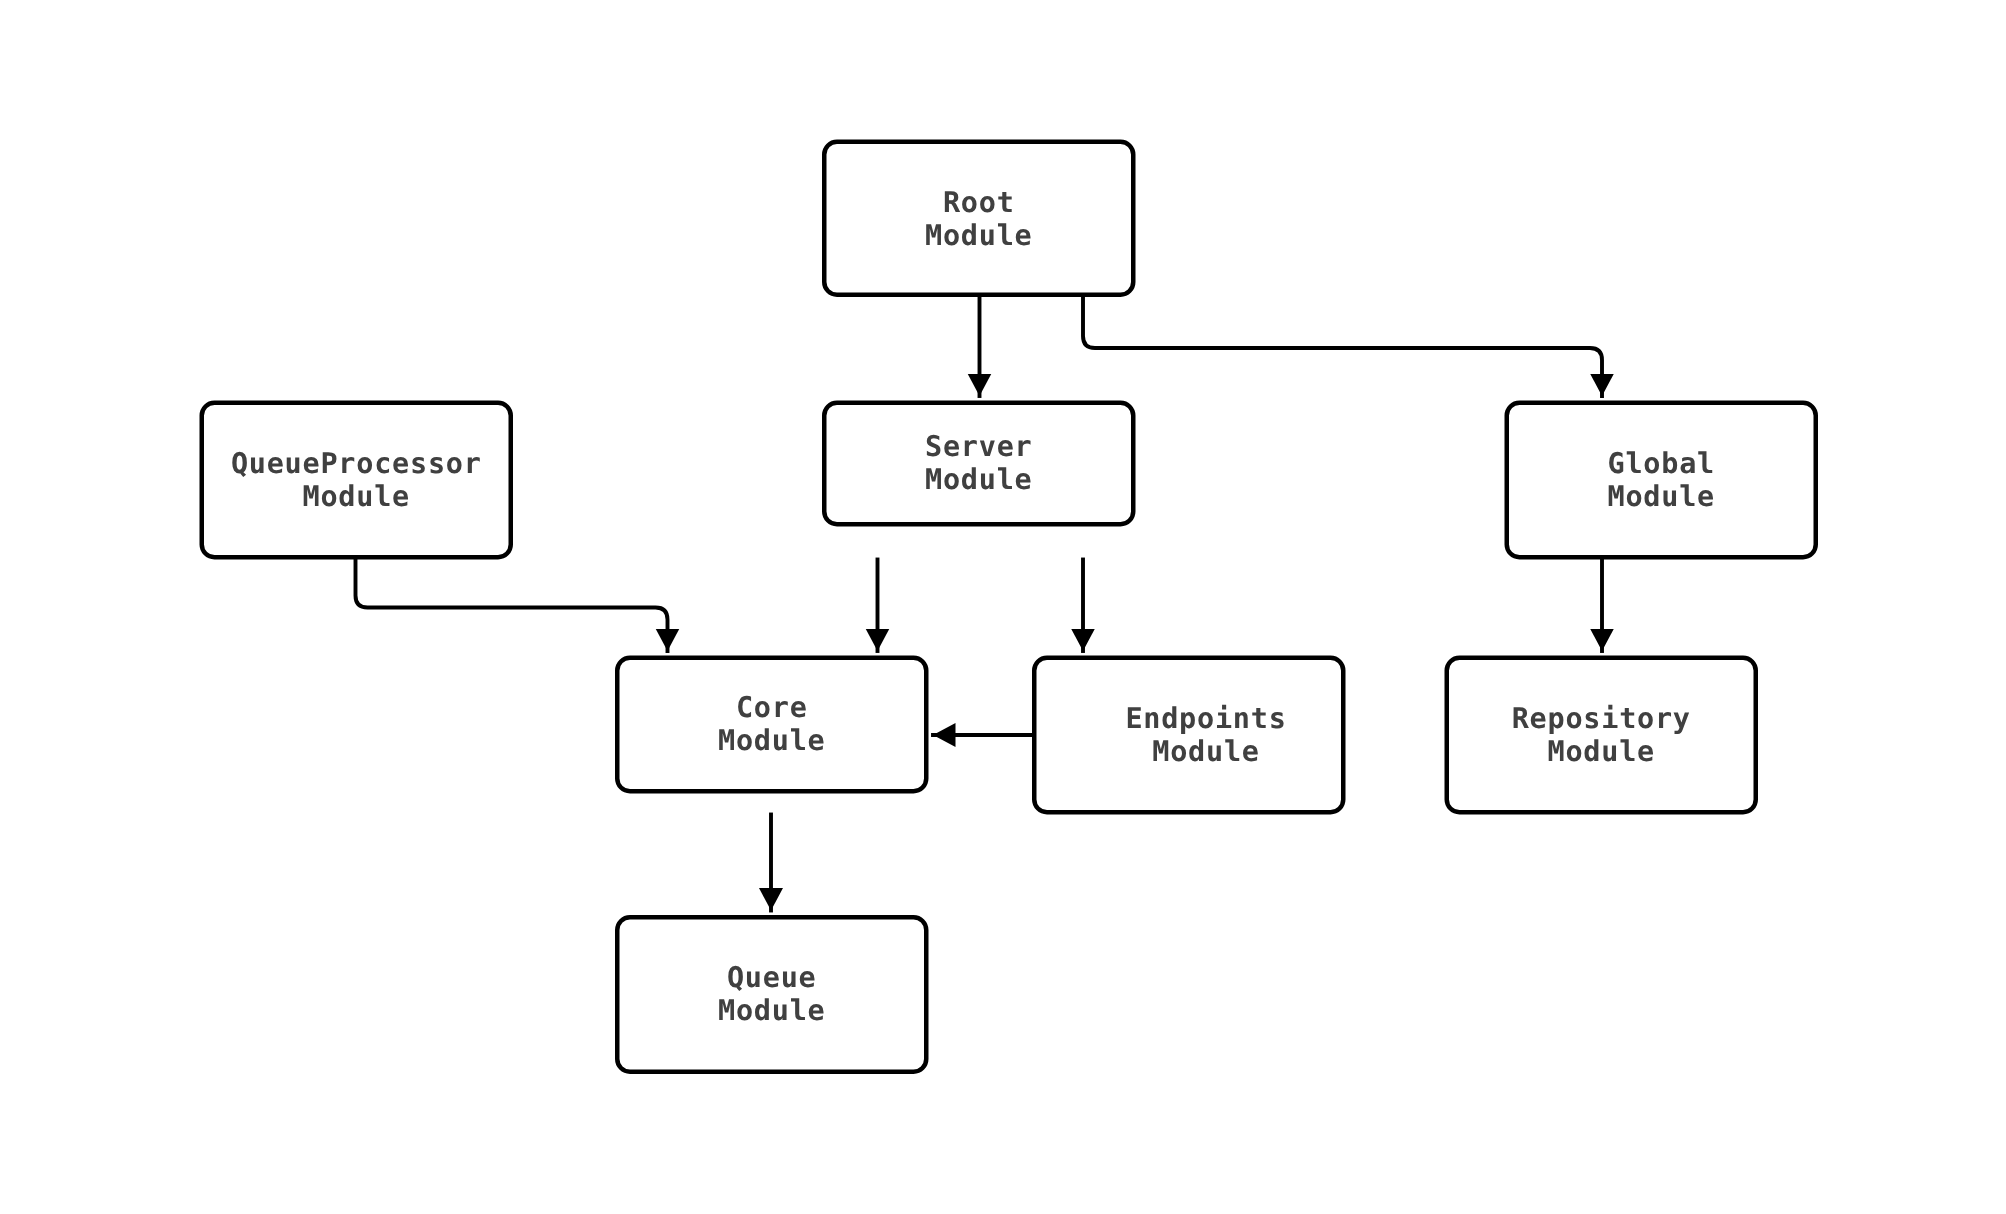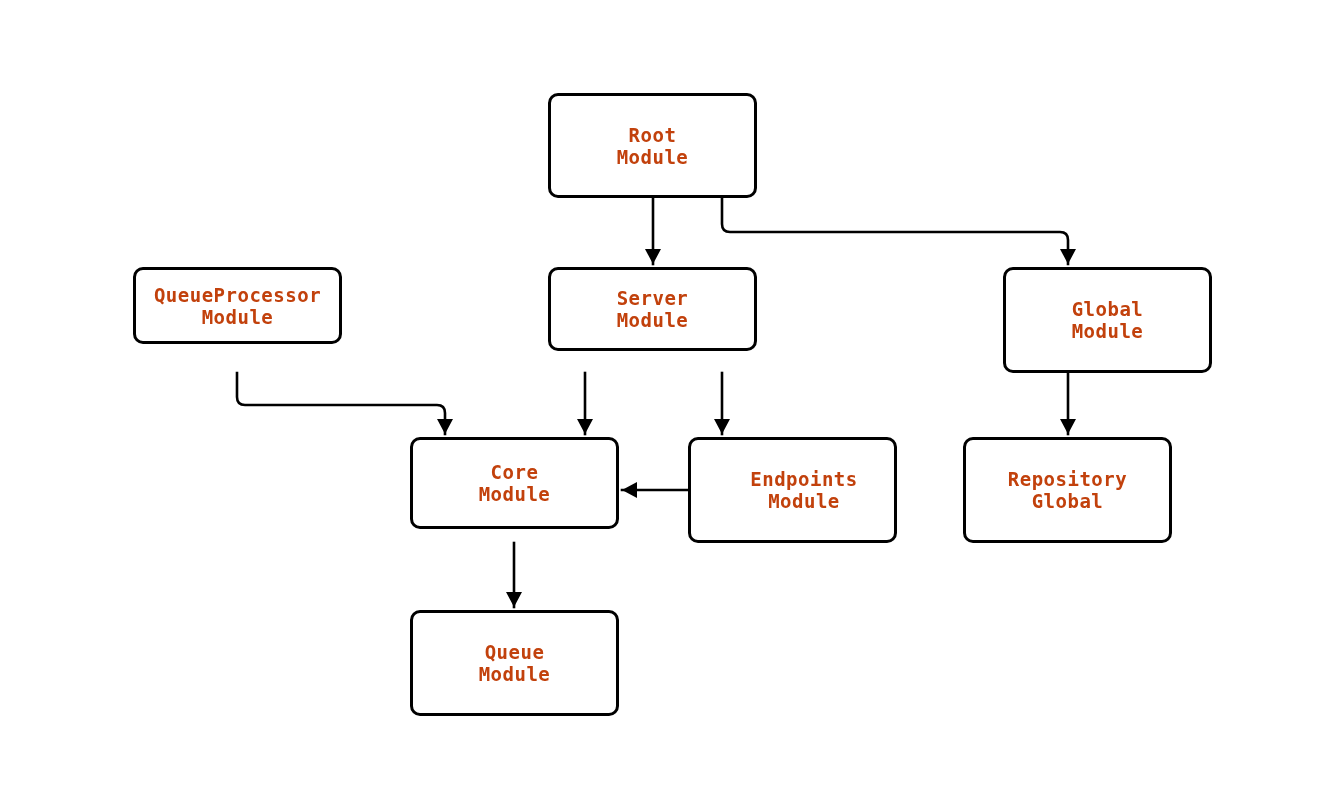--- a/index.html
+++ b/index.html
@@ -37,26 +37,26 @@
     display: flex;
     align-items: center;
     justify-content: center;
   }
   .node .label {
     white-space: pre-line;
     text-align: center;
     font-weight: bold;
     font-size: 19px;
     line-height: 22px;
-    color: #c2410c;
+    color: #404040;
     letter-spacing: 0.5px;
   }
   
   .node-root          { left: 548px;  top: 93px;  width: 209px; height: 105px; }
-  .node-queueprocessor{ left: 133px;  top: 267px; width: 209px; height: 77px; }
+  .node-queueprocessor{ left: 133px;  top: 267px; width: 209px; height: 106px; }
   .node-server        { left: 548px;  top: 267px; width: 209px; height: 84px; border-radius: 10px; }
   .node-global        { left: 963px;  top: 267px; width: 209px; height: 106px; margin-left: 40px; }
   .node-core          { left: 410px;  top: 437px; width: 209px; height: 92px; }
   .node-endpoints     { left: 688px;  top: 437px; width: 209px; height: 106px; padding-left: 23px; }
   .node-repository    { left: 963px;  top: 437px; width: 209px; height: 106px; }
   .node-queue         { left: 410px;  top: 610px; width: 209px; height: 106px; align-items: center; }
 </style>
 </head>
 <body>
 
@@ -103,21 +103,21 @@
 Module</div>
   </div>
 
   <div class="node node-endpoints">
     <div class="label">Endpoints
 Module</div>
   </div>
 
   <div class="node node-repository">
     <div class="label">Repository
-Global</div>
+Module</div>
   </div>
 
   <div class="node node-queue">
     <div class="label">Queue
 Module</div>
   </div>
 
 </div>
 
 </body></html>

